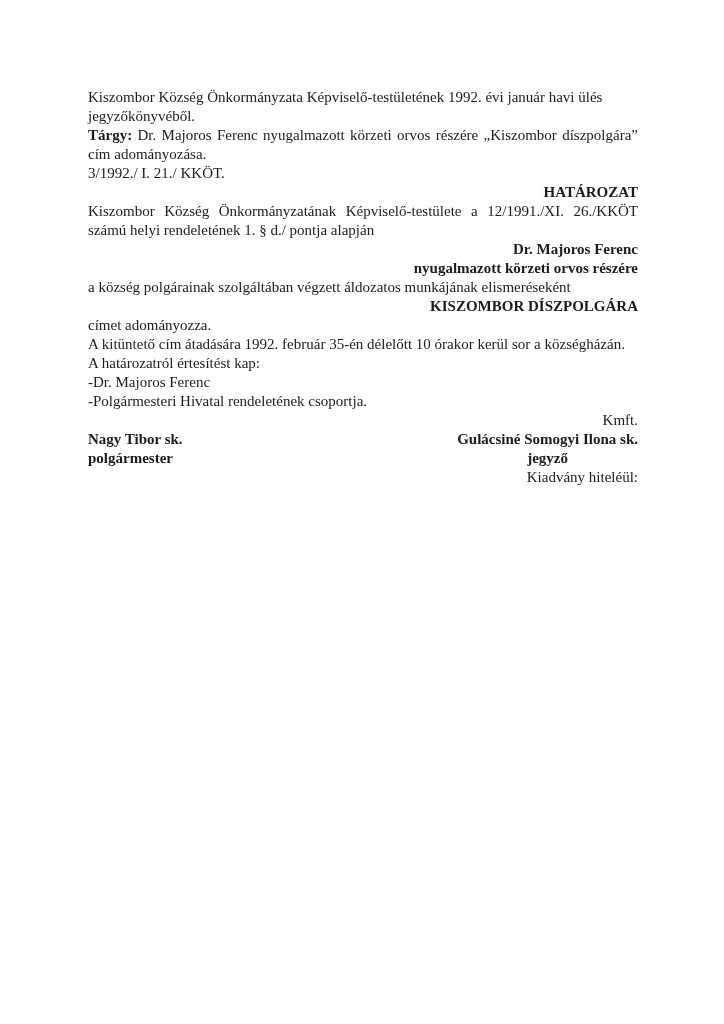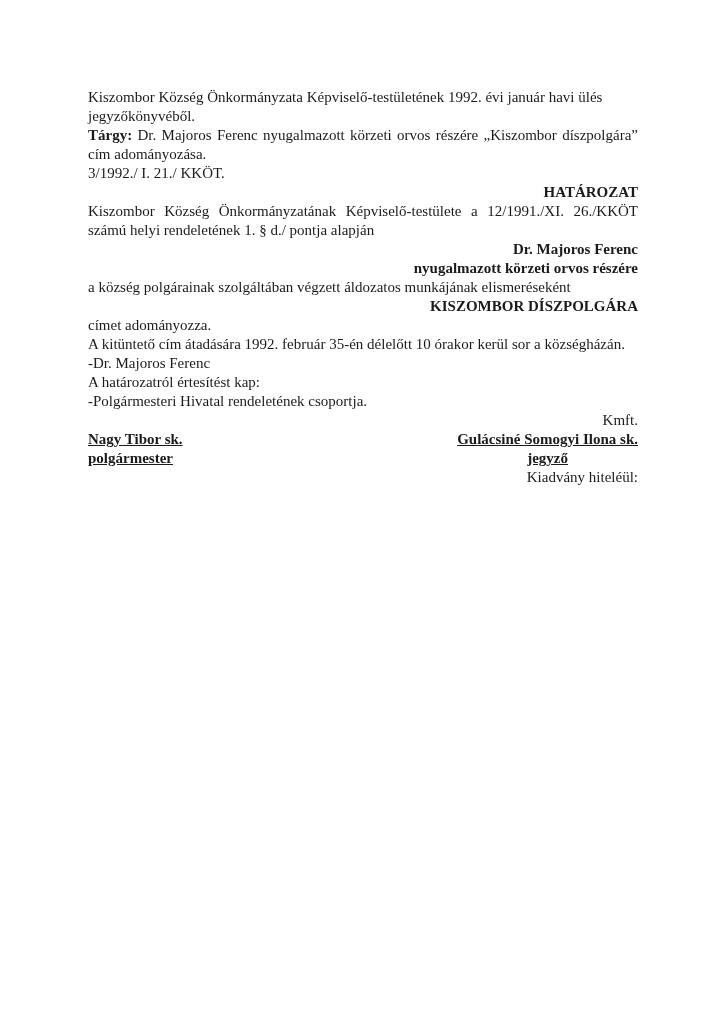--- a/index.html
+++ b/index.html
@@ -42,21 +42,20 @@
   .honorary-title { margin-top: 14px; }
   .award          { margin-top: 14px; }
   .ceremony       { margin-top: 18px; }
   .notify         { margin-top: 13px; }
   .closing        { margin-top: 28px; }
   .signatures {
     margin-top: 15px;
     display: flex;
     justify-content: space-between;
     align-items: flex-start;
-    text-decoration: underline;
   }
   .sig-left  { text-align: left; }
   .sig-right { text-align: center; margin-right: 28px; }
   .attestation { margin-top: 11px; padding-left: 20px; }
 </style>
 </head>
 <body>
 
 <div class="page">
   <div class="content">
@@ -78,22 +77,22 @@
 
     <p class="recognition">a község polgárainak szolgáltában végzett áldozatos munkájának elismeréseként</p>
 
     <p class="honorary-title center bold">KISZOMBOR DÍSZPOLGÁRA</p>
 
     <p class="award">címet adományozza.</p>
 
     <p class="ceremony">A kitüntető cím átadására 1992. február 35-én délelőtt 10 órakor kerül sor a községházán.</p>
 
     <div class="notify">
+      <div>A határozatról értesítést kap:</div>
       <div>-Dr. Majoros Ferenc</div>
-      <div>A határozatról értesítést kap:</div>
       <div>-Polgármesteri Hivatal rendeletének csoportja.</div>
     </div>
 
     <p class="closing center">Kmft.</p>
 
     <div class="signatures">
       <div class="sig-left bold">
         <div>Nagy Tibor sk.</div>
         <div>polgármester</div>
       </div>

